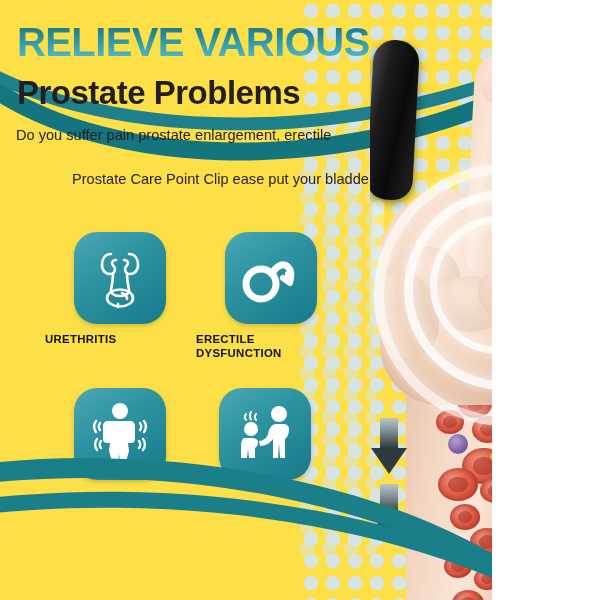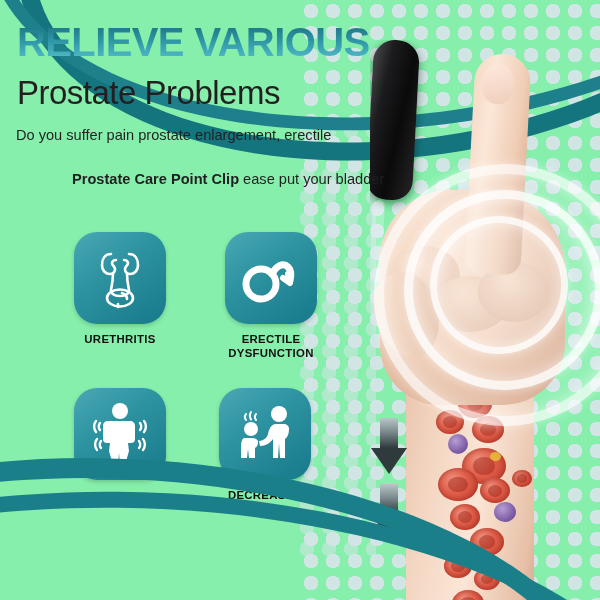--- a/index.html
+++ b/index.html
@@ -1,18 +1,18 @@
 <!DOCTYPE html>
 <html><head>
 <meta charset="utf-8">
 <style>
   html,body{margin:0;padding:0;background:#fff;}
   body{width:600px;height:600px;overflow:hidden;font-family:"Liberation Sans",sans-serif;}
 
-  #ad{position:relative;width:600px;height:600px;background:#86efac;overflow:hidden;}
+  #ad{position:relative;width:492px;height:600px;background:#fde047;overflow:hidden;}
 
   
   .dotfield{
     position:absolute;
     background-image:radial-gradient(circle at 50% 50%, #d5e4e8 0 46%, rgba(213,228,232,0) 47%);
     background-size:22px 22px;
     background-position:0 0;
   }
   #dots-main{left:300px;top:0;width:300px;height:600px;opacity:.95;}
   #dots-left{left:296px;top:120px;width:80px;height:440px;opacity:.55;}
@@ -128,32 +128,32 @@
     position:absolute;left:17px;top:22px;
     font-size:40px;font-weight:bold;letter-spacing:-.6px;line-height:1;
     font-family:"Liberation Sans",sans-serif;
     background:linear-gradient(180deg,#1b6f7d 0%,#2d94a3 45%,#57c2cf 100%);
     -webkit-background-clip:text;background-clip:text;color:transparent;
     -webkit-text-fill-color:transparent;
     white-space:nowrap;
   }
   #subheadline{
     position:absolute;left:17px;top:76px;
-    font-size:33px;font-weight:normal;color:#231f20;letter-spacing:-.5px;
+    font-size:33px;font-weight:bold;color:#231f20;letter-spacing:-.5px;
     line-height:1;white-space:nowrap;
   }
   #body-copy{
     position:absolute;left:16px;top:124px;width:382px;
     font-size:14.6px;line-height:1.52;color:#221f20;
   }
   #body-copy .ind{display:inline-block;width:56px;}
-  #body-copy b{font-weight:bold;}
-
-  
-  .feature{position:absolute;width:150px;text-align:center;}
+  #body-copy b{font-weight:normal;}
+
+  
+  .feature{position:absolute;width:150px;text-align:left;}
   #feat-0{left:45px;top:232px;}
   #feat-1{left:196px;top:232px;}
   #feat-2{left:45px;top:388px;}
   #feat-3{left:190px;top:388px;}
 
   .tile{
     width:92px;height:92px;margin:0 auto;border-radius:23px;
     background:linear-gradient(145deg,#4aa8b4 0%,#2e93a1 40%,#17798a 100%);
     display:flex;align-items:center;justify-content:center;
     box-shadow:0 2px 4px rgba(0,0,0,.18);
@@ -288,20 +288,18 @@
           <g stroke="#ffffff" stroke-width="2" fill="none" stroke-linecap="round">
             <path d="M15 12c-1.5 2-1.5 4 0 6M20 10c-1.5 2.5-1.5 5 0 7.5M25 12c-1.5 2-1.5 4 0 6"></path>
           </g>
           <circle cx="20" cy="27" r="7"></circle>
           <path d="M13 36c-2 1-3 4-3 8v12h6l1-9 1 9h6V46c2-1 3-3 3-6 0-3-3-4-6-4h-8z"></path>
           <circle cx="48" cy="12" r="8"></circle>
           <path d="M44 22c-4 1-6 5-7 10-1 4-5 7-9 7l1 5c6 0 10-3 13-7v19h5l1-15 1 15h5V37c3-2 4-6 4-10 0-3-2-5-6-5h-8z"></path>
         </svg>
       </span>
     </div>
-    <div class="caption">DECREASED
-DRIVE</div>
   </div>
 
   <div class="swoosh" id="swoosh-bl-2"></div>
   <div class="swoosh" id="swoosh-bl-1"></div>
 
 </div>
 
 </body></html>

